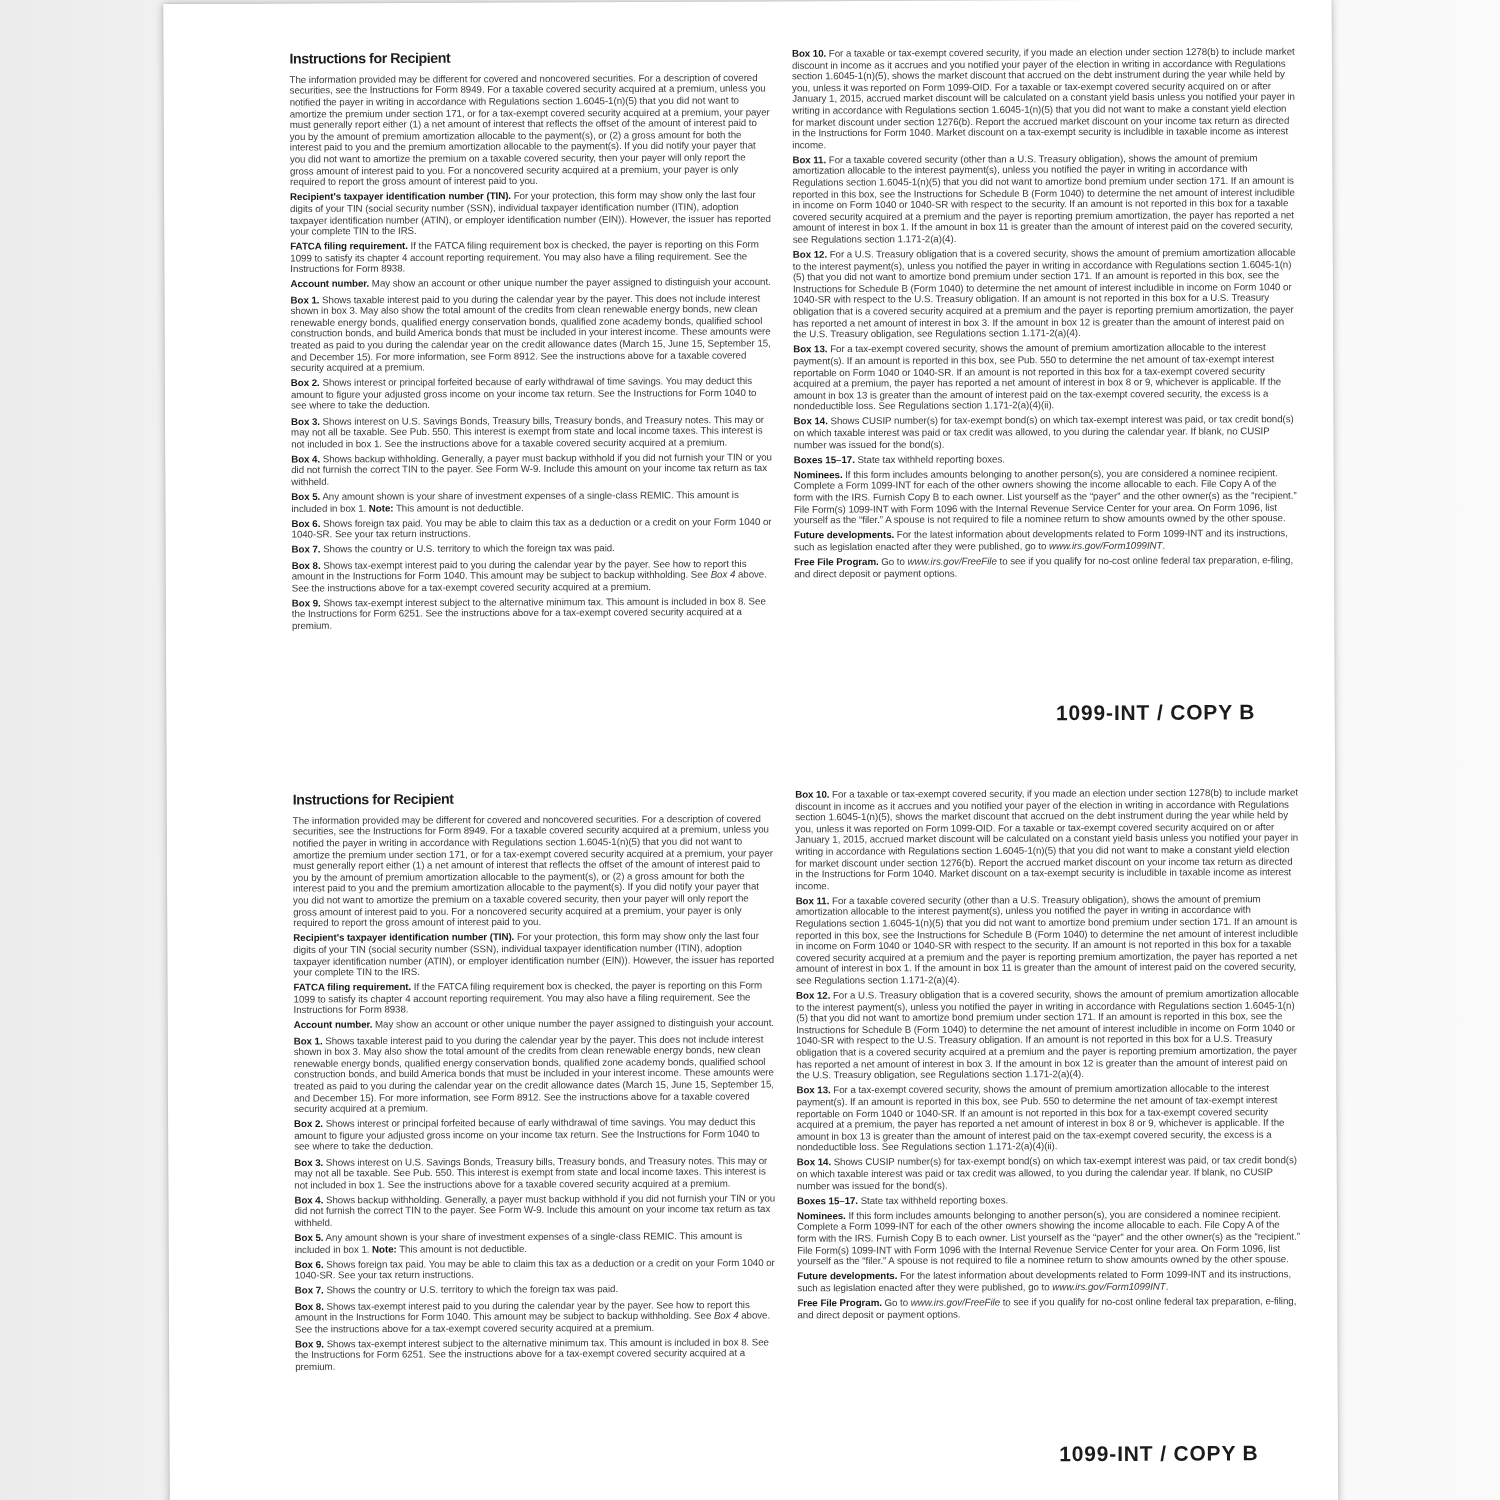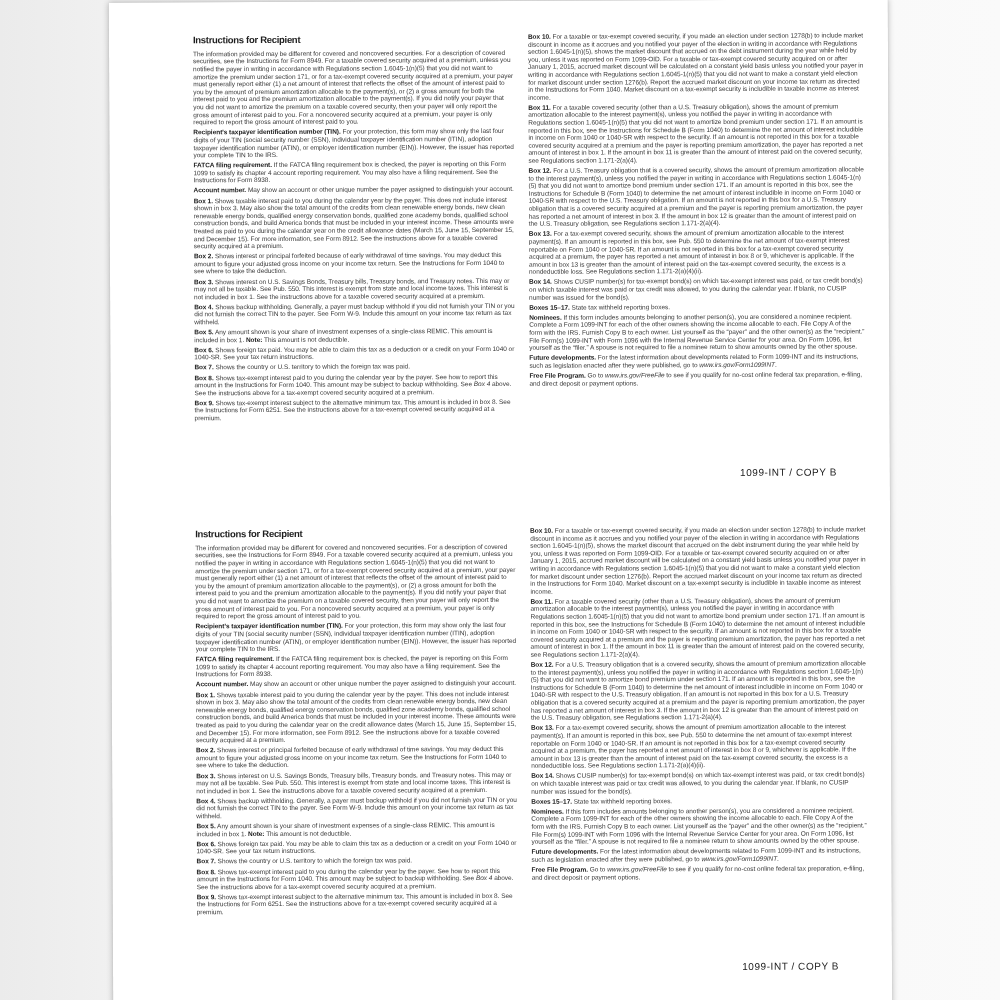--- a/index.html
+++ b/index.html
@@ -30,21 +30,21 @@
   .para{
     margin:0 0 2.5px 0;
     font-size:6.5px;line-height:7.6px;letter-spacing:-0.04px;
     text-align:left;color:#3a3a3a;
   }
   .seg-bold{font-weight:bold;color:#1a1a1a;}
   .seg-italic{font-style:italic;}
   .seg-normal{}
   .copy-label{
     position:absolute;top:435px;right:29px;
-    font-size:10px;font-weight:normal;letter-spacing:0.55px;color:#1b1b1b;
+    font-size:14px;font-weight:bold;letter-spacing:0.55px;color:#1b1b1b;
     white-space:nowrap;
   }
 </style>
 </head>
 <body>
 
 <div class="stage">
   <div class="sheet">
     <div class="content">
 

